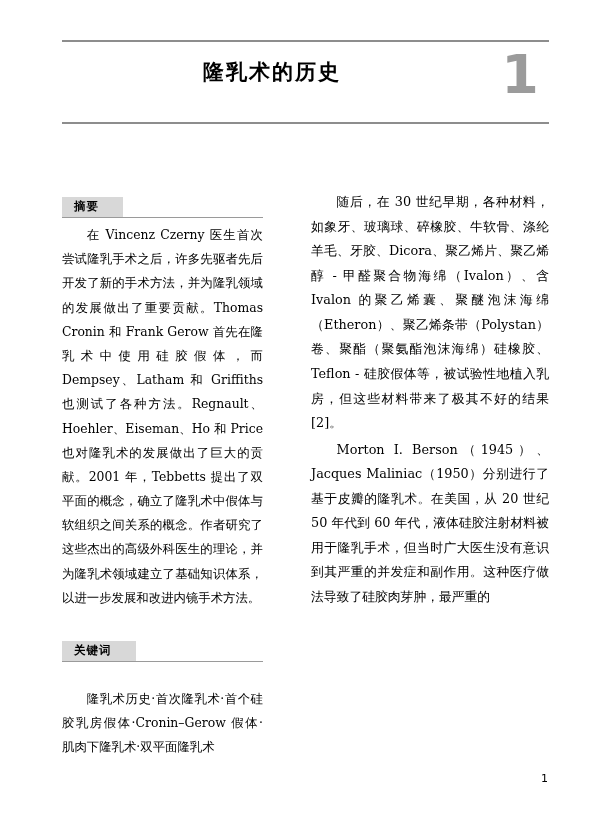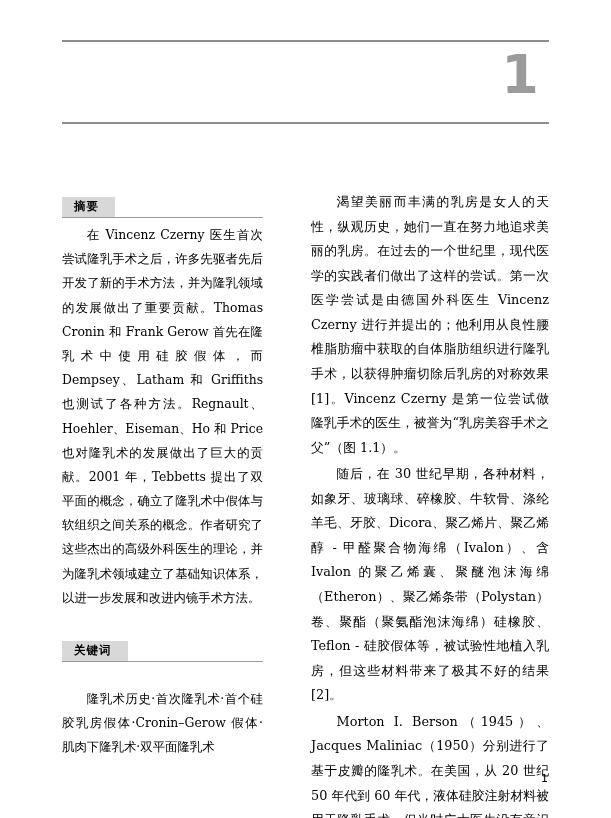--- a/index.html
+++ b/index.html
@@ -67,21 +67,21 @@
   
   .col-left {
     position: absolute;
     left: 62px;
     top: 196px;
     width: 201px;
   }
   .label-box {
     display: inline-block;
     background: #d8d8d8;
-    padding: 2px 16px 3px 12px;
+    padding: 2px 24px 3px 12px;
     font-size: 11.5px;
     font-weight: bold;
     font-family: "DejaVu Sans", "Liberation Sans", sans-serif;
     color: #000;
     letter-spacing: 1px;
   }
   .label-rule {
     width: 201px;
     height: 1px;
     background: #9a9a9a;
@@ -146,20 +146,21 @@
     color: #000;
   }
 </style>
 </head>
 <body>
 
 <div class="page">
 
   <div class="rule-top"></div>
 
+  <div class="chapter-title">隆乳术的历史</div>
 
   <div class="chapter-number">1</div>
 
   <div class="rule-bottom"></div>
 
   <div class="col-left">
 
     <div>
       <div class="label-box">摘要</div>
       <div class="label-rule"></div>
@@ -172,20 +173,19 @@
       <div class="label-box">关键词</div>
       <div class="label-rule"></div>
       <div class="kw-body">
         <p>隆乳术历史·首次隆乳术·首个硅胶乳房假体·Cronin–Gerow 假体·肌肉下隆乳术·双平面隆乳术</p>
       </div>
     </div>
 
   </div>
 
   <div class="col-right">
-    <p>渴望美丽而丰满的乳房是女人的天性，纵观历史，她们一直在努力地追求美丽的乳房。在过去的一个世纪里，现代医学的实践者们做出了这样的尝试。第一次医学尝试是由德国外科医生 Vincenz Czerny 进行并提出的；他利用从良性腰椎脂肪瘤中获取的自体脂肪组织进行隆乳手术，以获得肿瘤切除后乳房的对称效果 [1]。Vincenz Czerny 是第一位尝试做隆乳手术的医生，被誉为“乳房美容手术之父”（图 1.1）。</p>
     <p>随后，在 30 世纪早期，各种材料，如象牙、玻璃球、碎橡胶、牛软骨、涤纶羊毛、牙胶、Dicora、聚乙烯片、聚乙烯醇 - 甲醛聚合物海绵（Ivalon）、含 Ivalon 的聚乙烯囊、聚醚泡沫海绵（Etheron）、聚乙烯条带（Polystan）卷、聚酯（聚氨酯泡沫海绵）硅橡胶、Teflon - 硅胶假体等，被试验性地植入乳房，但这些材料带来了极其不好的结果 [2]。</p>
     <p>Morton I. Berson（1945）、Jacques Maliniac（1950）分别进行了基于皮瓣的隆乳术。在美国，从 20 世纪 50 年代到 60 年代，液体硅胶注射材料被用于隆乳手术，但当时广大医生没有意识到其严重的并发症和副作用。这种医疗做法导致了硅胶肉芽肿，最严重的</p>
   </div>
 
   <div class="page-number">1</div>
 
 </div>
 
 </body></html>

